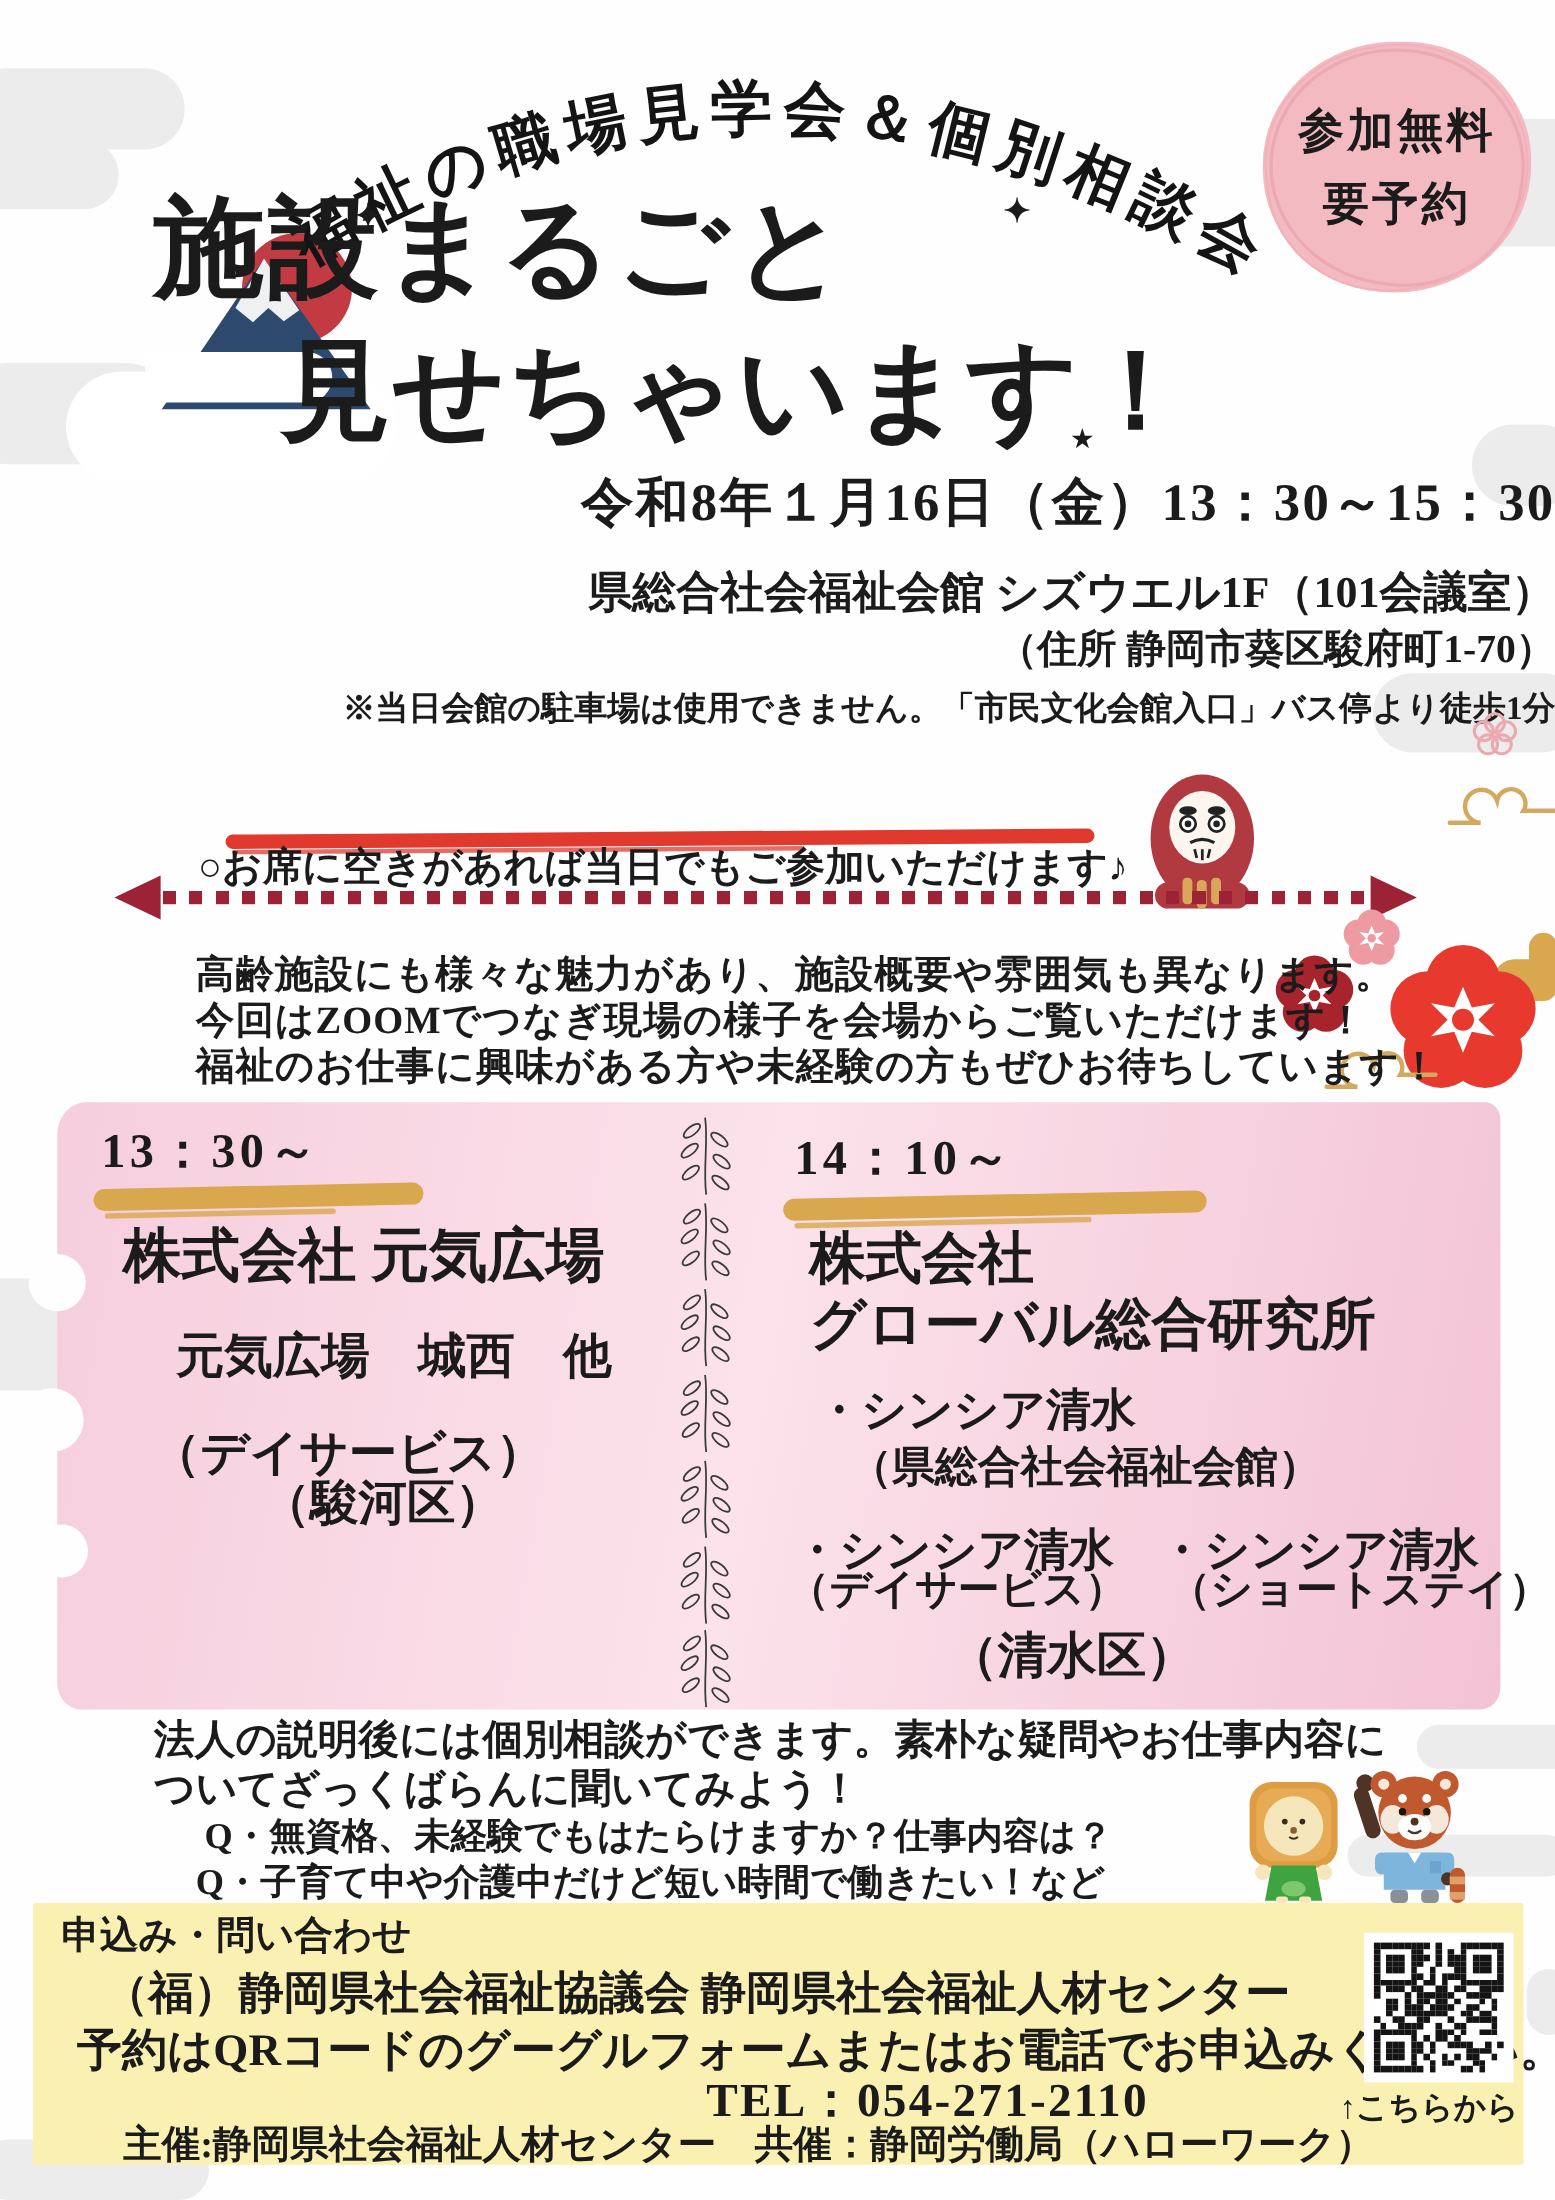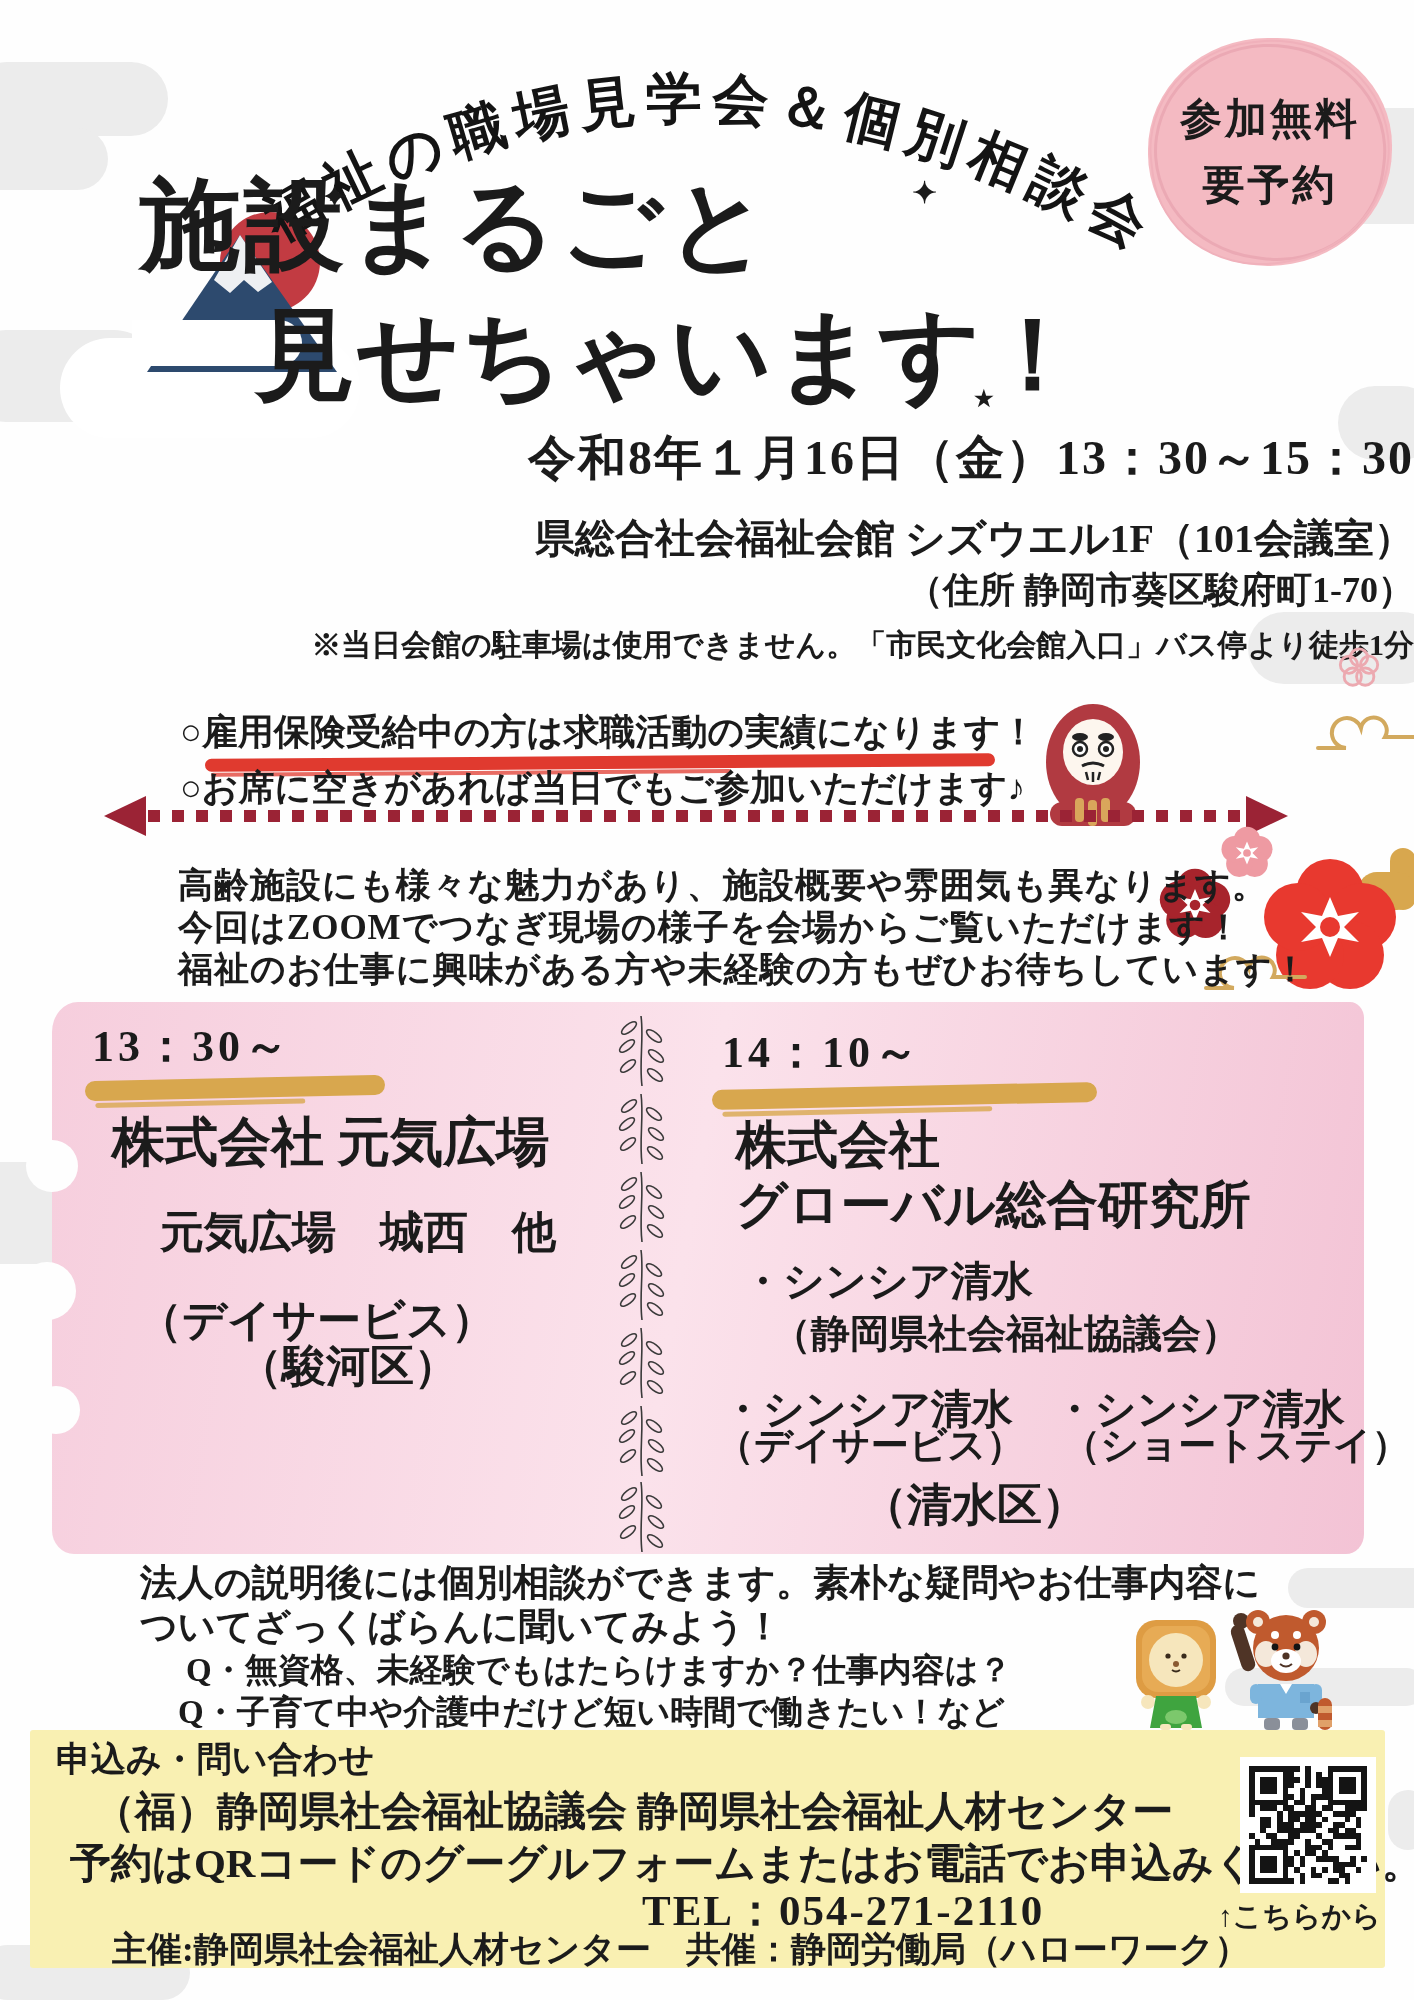--- a/index.html
+++ b/index.html
@@ -95,21 +95,20 @@
   <div class="t" style="left:140px;top:298px;width:1060px;text-align:center;font-size:100px;letter-spacing:2px;white-space:nowrap;">見せちゃいます！</div>
   <span class="t" style="left:322px;top:180px;font-size:30px;">✦</span>
   <span class="t" style="left:912px;top:176px;font-size:30px;">✦</span>
   <span class="t" style="left:974px;top:386px;font-size:22px;">★</span>
 
   <div class="t center" style="top:430px;font-size:48px;letter-spacing:2px;">令和8年１月16日（金）13：30～15：30</div>
   <div class="t center" style="top:516px;font-size:40px;">県総合社会福祉会館 シズウエル1F（101会議室）</div>
   <div class="t center" style="top:570px;font-size:36px;">（住所 静岡市葵区駿府町1-70）</div>
   <div class="t center" style="top:628px;font-size:30px;">※当日会館の駐車場は使用できません。「市民文化会館入口」バス停より徒歩1分</div>
 
-  <div class="t" style="left:180px;top:712px;font-size:36px;">○雇用保険受給中の方は求職活動の実績になります！</div>
   <div class="brush-red"></div>
   <div class="t" style="left:180px;top:768px;font-size:36px;">○お席に空きがあれば当日でもご参加いただけます♪</div>
 
   <svg class="abs" style="left:1042px;top:692px;" width="102" height="138" viewBox="0 0 102 138">
     <ellipse cx="51" cy="70" rx="47" ry="58" fill="#b13a41"></ellipse>
     <rect x="8" y="110" width="86" height="24" rx="12" fill="#b13a41"></rect>
     <ellipse cx="51" cy="60" rx="30" ry="33" fill="#fdf6ee"></ellipse>
     <ellipse cx="38" cy="45" rx="8" ry="4" fill="#222"></ellipse>
     <ellipse cx="64" cy="45" rx="8" ry="4" fill="#222"></ellipse>
     <circle cx="38" cy="57" r="7" fill="#fff" stroke="#222" stroke-width="2.5"></circle>
@@ -211,21 +210,21 @@
   <div class="t" style="left:112px;top:1112px;font-size:53px;">株式会社 元気広場</div>
   <div class="t" style="left:160px;top:1208px;font-size:44px;">元気広場　城西　他</div>
   <div class="t" style="left:138px;top:1296px;font-size:44px;">（デイサービス）</div>
   <div class="t" style="left:238px;top:1342px;font-size:44px;">（駿河区）</div>
 
   <div class="t" style="left:722px;top:1028px;font-size:44px;letter-spacing:4px;">14：10～</div>
   <div class="brush-gold" style="left:712px;top:1086px;width:385px;"></div>
   <div class="t" style="left:736px;top:1116px;font-size:51px;">株式会社</div>
   <div class="t" style="left:736px;top:1176px;font-size:51px;">グローバル総合研究所</div>
   <div class="t" style="left:742px;top:1258px;font-size:41px;">・シンシア清水</div>
-  <div class="t" style="left:772px;top:1312px;font-size:39px;">（静岡県社会福祉協議会）</div>
+  <div class="t" style="left:772px;top:1312px;font-size:39px;">（県総合社会福祉会館）</div>
   <div class="t" style="left:722px;top:1386px;font-size:41px;">・シンシア清水　・シンシア清水</div>
   <div class="t" style="left:716px;top:1424px;font-size:38px;">（デイサービス）　（ショートステイ）</div>
   <div class="t" style="left:862px;top:1480px;font-size:45px;">（清水区）</div>
 
   <div class="t" style="left:140px;top:1562px;font-size:37px;">法人の説明後には個別相談ができます。素朴な疑問やお仕事内容に</div>
   <div class="t" style="left:140px;top:1606px;font-size:37px;">ついてざっくばらんに聞いてみよう！</div>
   <div class="t" style="left:186px;top:1652px;font-size:33px;">Q・無資格、未経験でもはたらけますか？仕事内容は？</div>
   <div class="t" style="left:178px;top:1694px;font-size:33px;">Q・子育て中や介護中だけど短い時間で働きたい！など</div>
 
   <svg class="abs" style="left:1132px;top:1618px;" width="88" height="112" viewBox="0 0 88 112">

